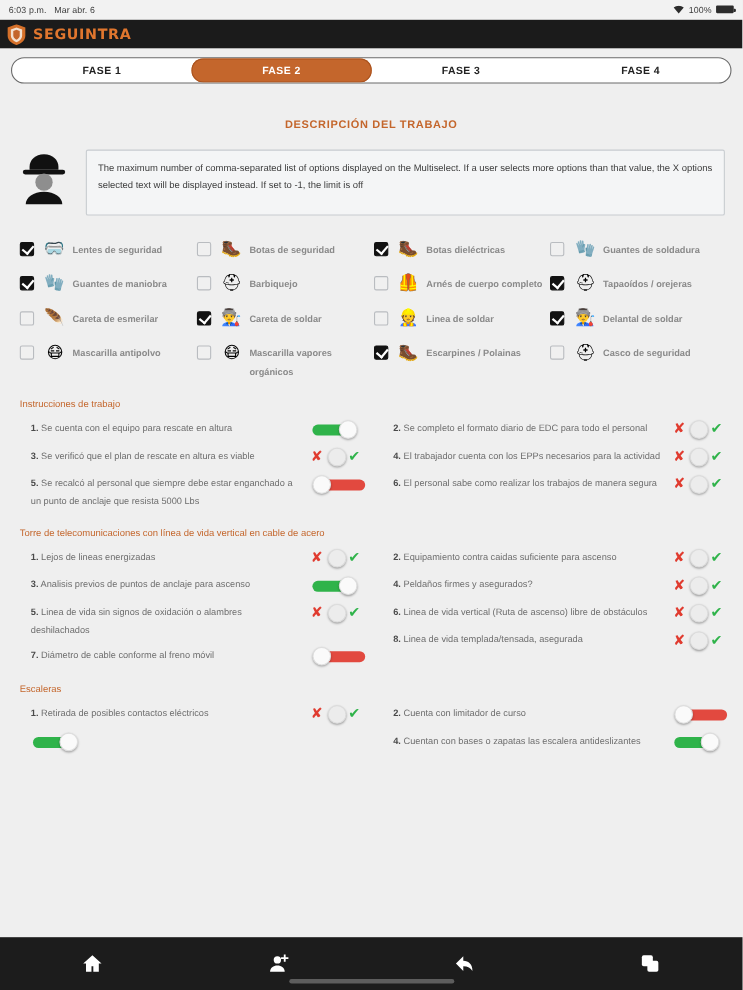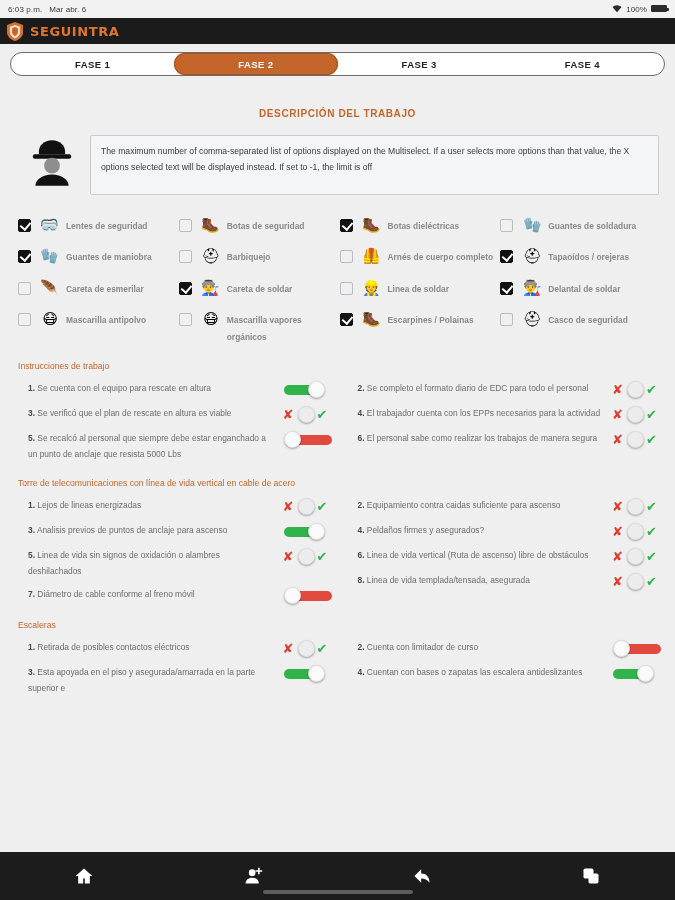--- a/index.html
+++ b/index.html
@@ -88,21 +88,21 @@
     font-size: 10px;
     font-weight: bold;
     letter-spacing: .6px;
     margin: 26px 0 16px;
   }
 
   
   .descrow {
     display: flex;
     align-items: flex-end;
-    padding: 0 16px 0 24px;
+    padding: 0 16px 0 12px;
     gap: 10px;
   }
   .worker-ico { width: 56px; height: 56px; flex: 0 0 56px; }
   .descbox {
     flex: 1;
     border: 1px solid #c8ccd0;
     background: #f4f5f6;
     border-radius: 2px;
     padding: 8px 10px 10px;
     font-size: 8.6px;
@@ -529,21 +529,20 @@
         <div class="qcol">
           <div class="qrow">
             <span class="qtext"><span class="qnum">1.</span> <span>Retirada de posibles contactos eléctricos</span></span>
             <span class="tg neutral">
               <span class="mk x">✘</span>
               <span class="mk v">✔</span>
               <span class="knob"></span>
             </span>
           </div>
           <div class="qrow">
-            <span class="qtext"><span class="qnum">3.</span> <span>Esta apoyada en el piso y asegurada/amarrada en la parte superior e</span></span>
             <span class="tg on">
               <span class="track"></span>
               <span class="knob"></span>
             </span>
           </div>
         </div>
         <div class="qcol">
           <div class="qrow">
             <span class="qtext"><span class="qnum">2.</span> <span>Cuenta con limitador de curso</span></span>
             <span class="tg off">

